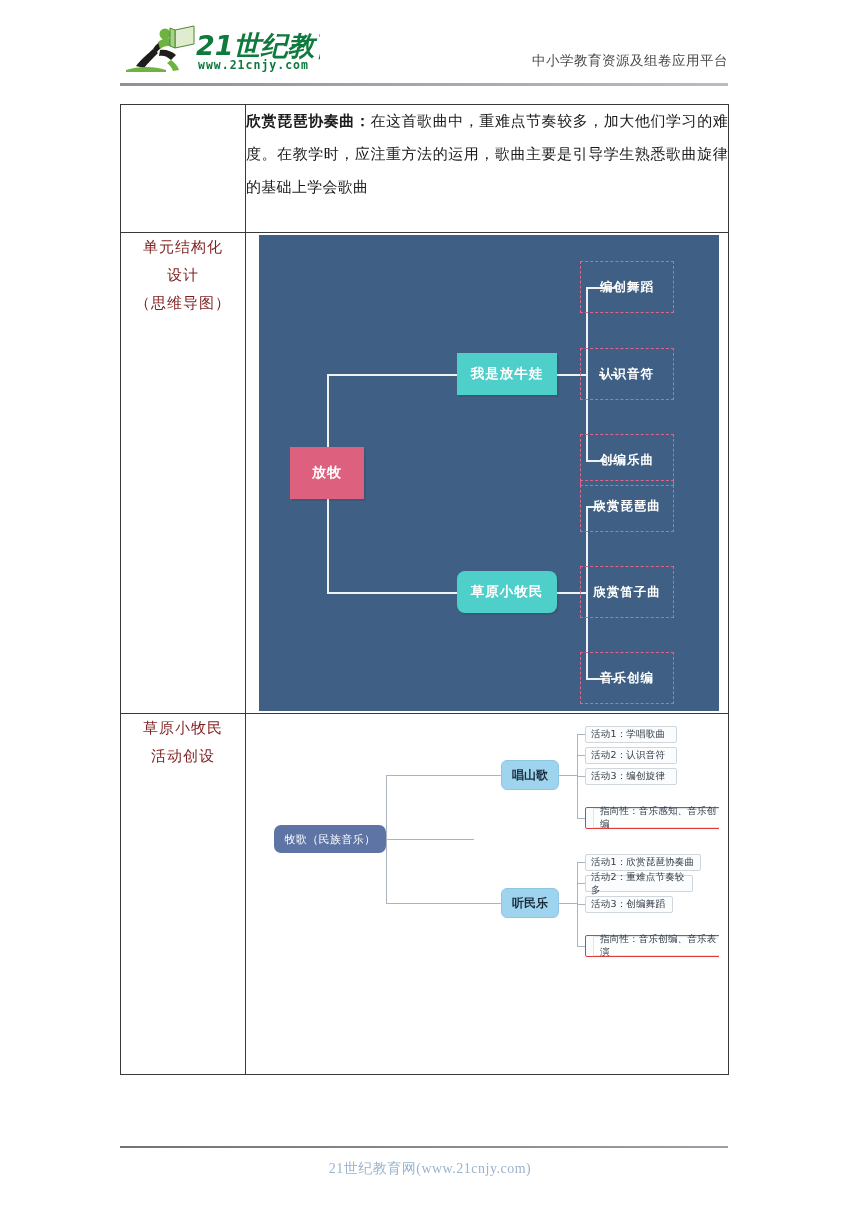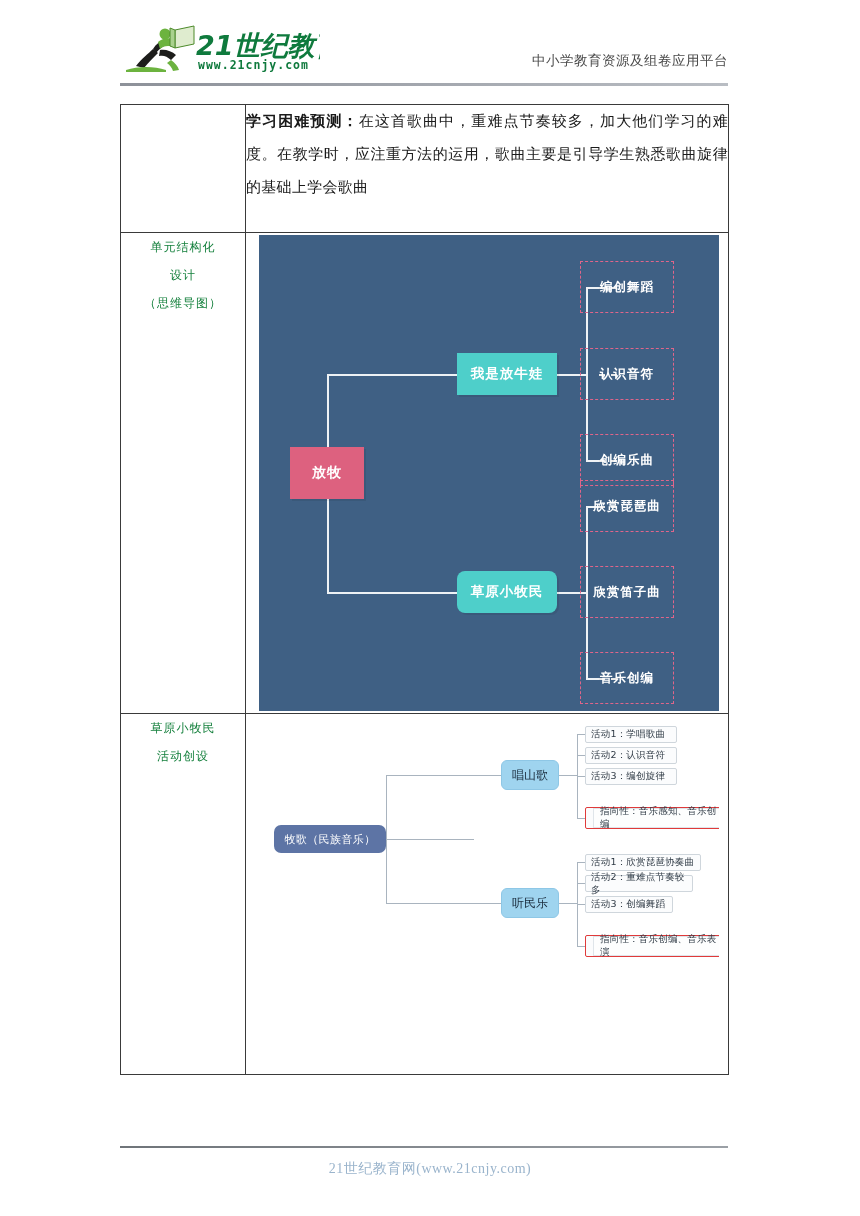--- a/index.html
+++ b/index.html
@@ -51,22 +51,22 @@
     border: 1px solid #3a3a3a;
     vertical-align: top;
     padding: 0;
   }
   .col-label { width: 125px; }
   .col-body  { width: 483px; }
 
   .label-cell {
     text-align: center;
     vertical-align: middle;
-    font-size: 12px;
-    color: #15803d;
+    font-size: 15px;
+    color: #7f1d1d;
     line-height: 28px;
     letter-spacing: 1px;
     padding: 6px 4px;
   }
   .label-cell div { white-space: nowrap; }
 
   .text-cell {
     padding: 14px 12px 20px 14px;
     font-size: 15px;
     line-height: 33px;
@@ -148,21 +148,21 @@
     width: 112px; height: 28px;
     font-size: 11px;
     letter-spacing: 0.4px;
     border-radius: 7px;
   }
   .fm-branch {
     background: #9fd4ef;
     color: #1a2b3c;
     width: 58px; height: 30px;
     font-size: 12px;
-    font-weight: normal;
+    font-weight: bold;
     border: 1px solid #8ec7e6;
     border-radius: 6px;
     text-align: center;
   }
   .fm-act {
     background: #fbfcfd;
     color: #2f3a45;
     border: 1px solid #cfd6dc;
     height: 17px;
     font-size: 9.5px;
@@ -248,21 +248,21 @@
 <table class="doc-table">
   <colgroup>
       <col class="col-label">
       <col class="col-body">
     </colgroup>
   <tbody>
 
     <tr>
       <td class="label-cell" style="height:128px;"></td>
       <td class="text-cell">
-        <b>学习困难预测：</b><span>在这首歌曲中，重难点节奏较多，加大他们学习的难度。在教学时，应注重方法的运用，歌曲主要是引导学生熟悉歌曲旋律的基础上学会歌曲</span>
+        <b>欣赏琵琶协奏曲：</b><span>在这首歌曲中，重难点节奏较多，加大他们学习的难度。在教学时，应注重方法的运用，歌曲主要是引导学生熟悉歌曲旋律的基础上学会歌曲</span>
       </td>
     </tr>
 
     <tr>
       <td class="label-cell">
         <div>单元结构化</div>
         <div>设计</div>
         <div>（思维导图）</div>
       </td>
       <td class="diagram-cell">

